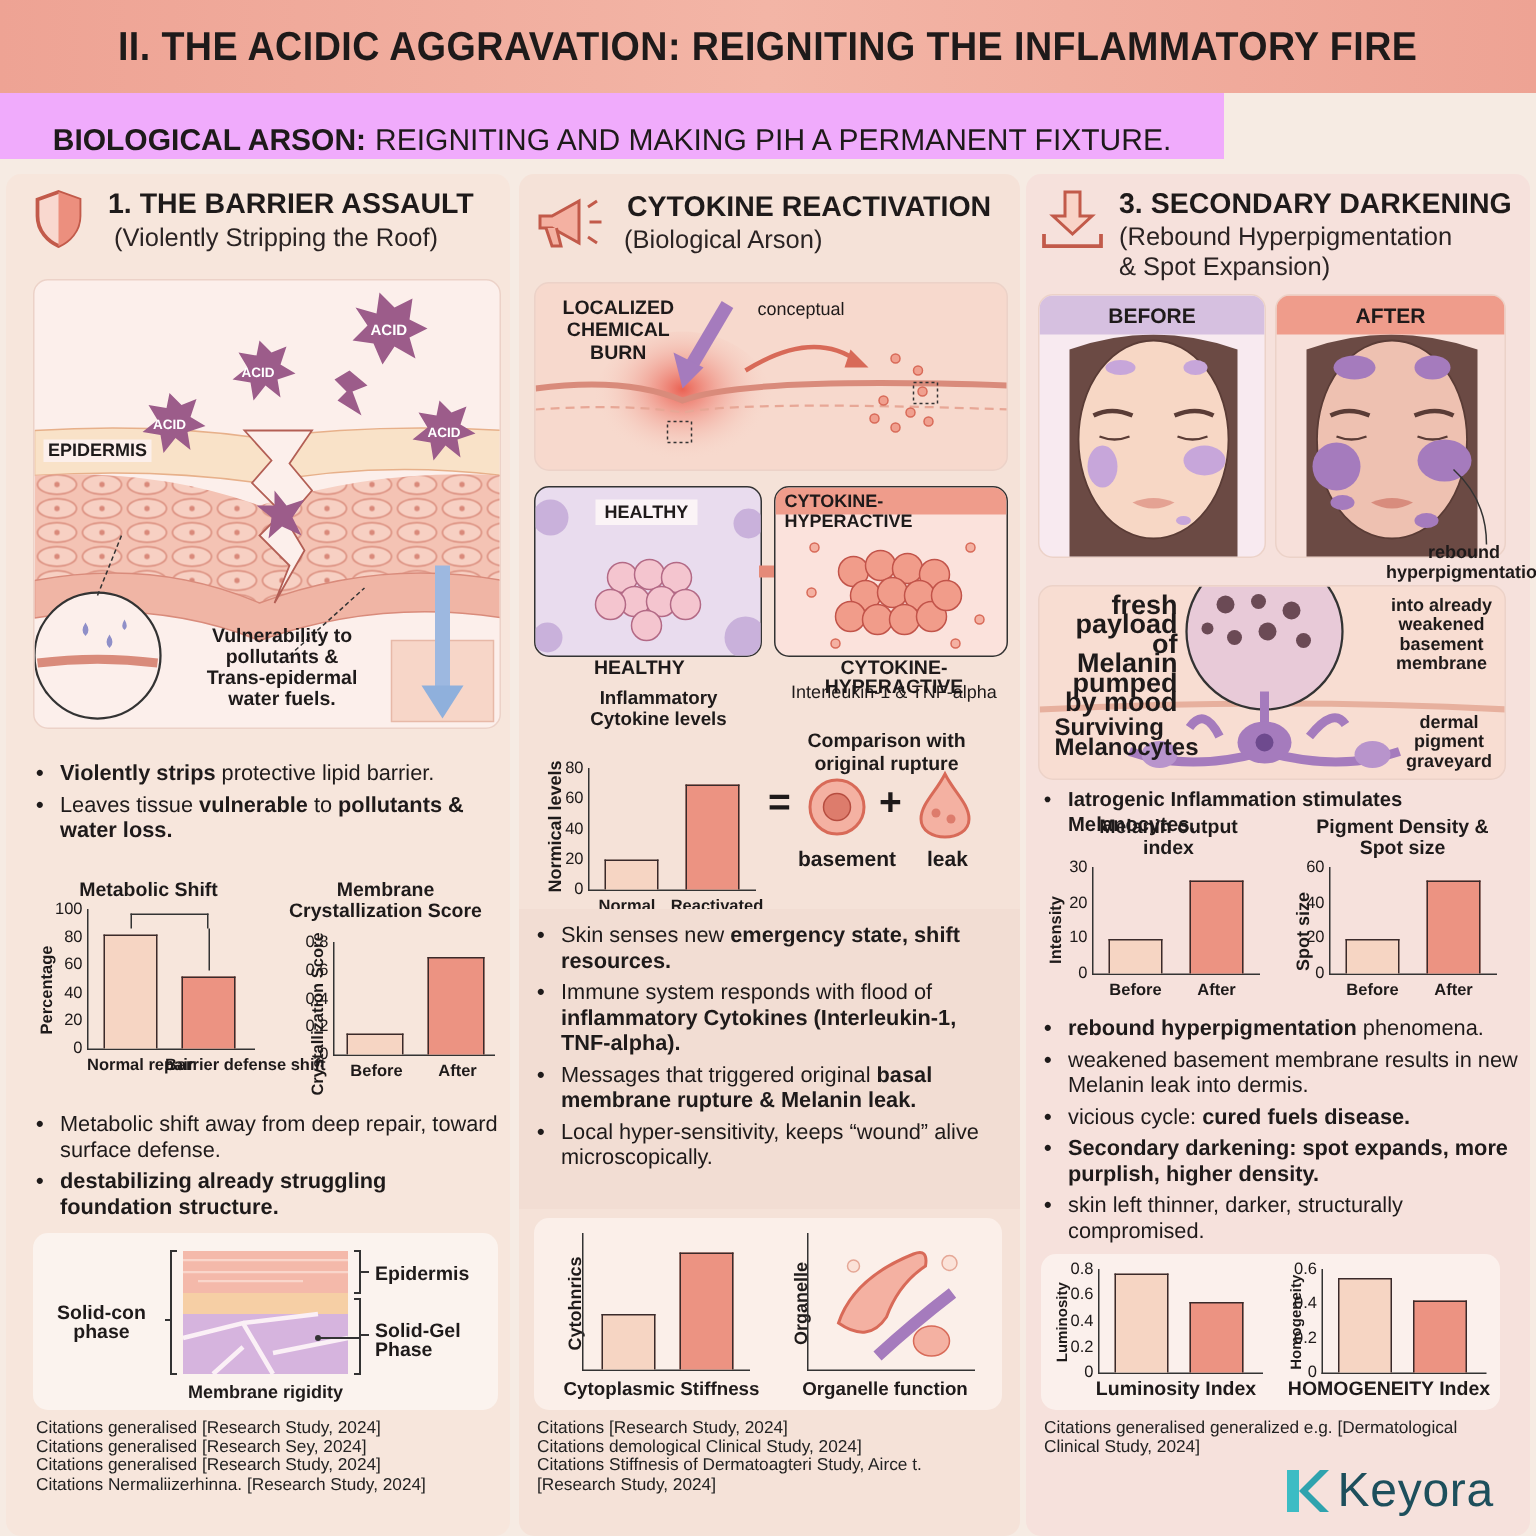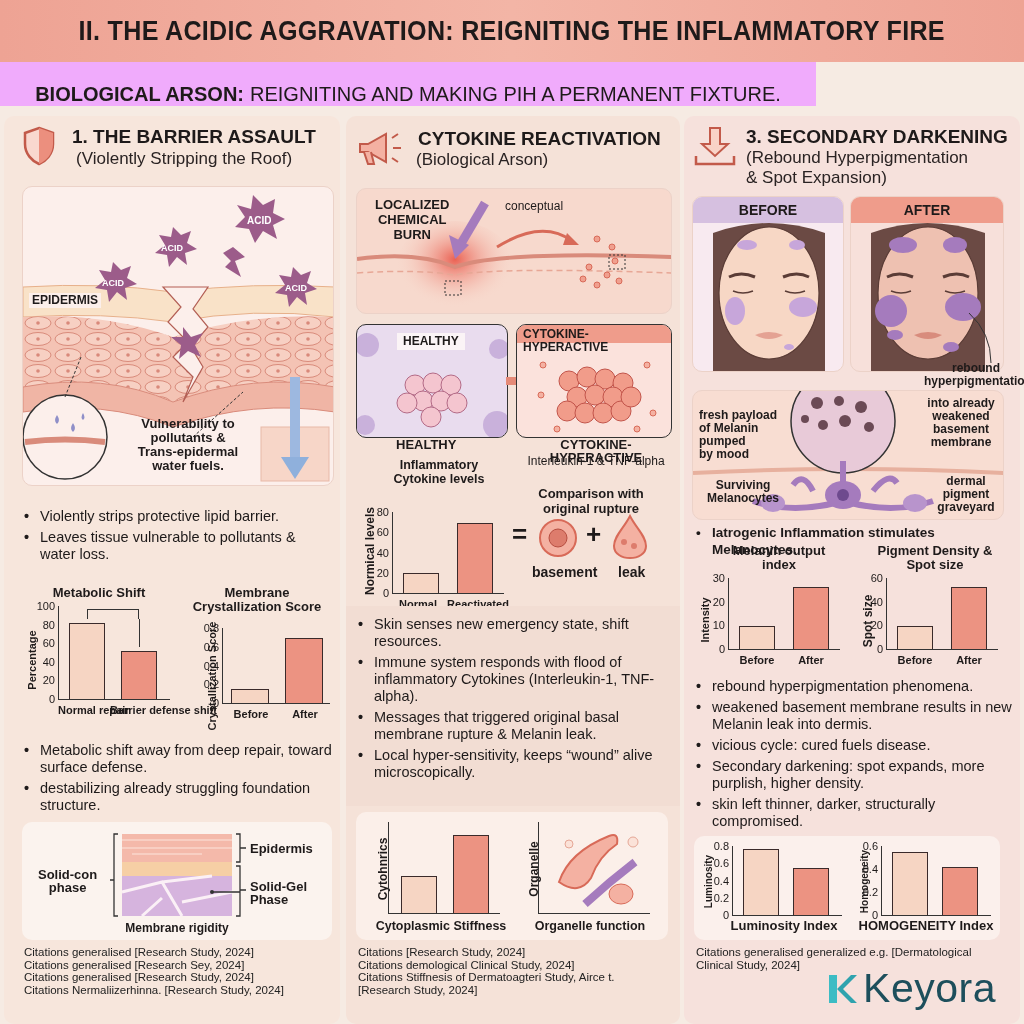--- a/index.html
+++ b/index.html
@@ -12,33 +12,33 @@
 .c1{left:4px;width:336px}
 .c2{left:346px;width:334px;background:#f5e2d8}
 .c3{left:684px;width:336px;background:#f6e1dc}
 .title{position:absolute;font-weight:700;font-size:19px;white-space:nowrap}
 .subtitle{position:absolute;font-size:17px;white-space:nowrap;color:#2a2323}
 .panel{position:absolute;border-radius:10px;background:#fbeeea;border:1px solid #ecd2c8;overflow:hidden}
 .lbl{position:absolute;font-weight:700;font-size:12px;line-height:13px;color:#1e1a1a}
 .bul{position:absolute;font-size:14.5px;line-height:17px;color:#1e1a1a}
 .bul li{list-style:none;position:relative;padding-left:16px;margin-bottom:4px}
 .bul li:before{content:"•";position:absolute;left:0;top:0;font-weight:700}
-.bul b{font-weight:400}
+.bul b{font-weight:700}
 .chart{position:absolute}
 .chart .ct{position:absolute;left:0;right:0;text-align:center;font-weight:700;font-size:13px;line-height:14px}
 .axis{position:absolute;border-left:1.5px solid #333;border-bottom:1.5px solid #333}
 .bar{position:absolute;bottom:0;border:1.5px solid #3a2a2a;border-bottom:none}
 .b1{background:#f6d5c3}
 .b2{background:#ec9382}
 .tick{position:absolute;font-size:11px;right:100%;margin-right:4px;transform:translateY(50%);white-space:nowrap}
 .ylab{position:absolute;font-size:11px;font-weight:700;transform:rotate(-90deg);white-space:nowrap;transform-origin:center}
 .xl{position:absolute;font-size:11px;font-weight:700;text-align:center;line-height:12px;white-space:nowrap}
 .cite{position:absolute;font-size:11.5px;line-height:12.5px;color:#222;white-space:nowrap}
 .logo{position:absolute;right:24px;bottom:12px;display:flex;align-items:center;gap:6px}
-.logo span{font-size:41px;font-weight:400;color:#1d4f5c;letter-spacing:0.5px}
+.logo span{font-size:32px;font-weight:400;color:#1d4f5c;letter-spacing:0.5px}
 </style>
 </head>
 <body>
 
 <div class="hdr">
   <h1>II. THE ACIDIC AGGRAVATION: REIGNITING THE INFLAMMATORY FIRE</h1>
 </div>
 <div class="sub">
   <b>BIOLOGICAL ARSON:</b>
   <span>REIGNITING AND MAKING PIH A PERMANENT FIXTURE.</span>
@@ -407,33 +407,33 @@
           <circle cx="152" cy="30" r="6"></circle>
           <circle cx="176" cy="36" r="5"></circle>
           <circle cx="112" cy="28" r="4"></circle>
         </g>
       <path d="M120 100 Q110 80 100 94 M150 100 Q150 76 150 70 M180 100 Q196 80 204 92 M150 110 Q100 124 60 110 M150 110 Q200 124 240 110" stroke="#a57bbd" stroke-width="6" fill="none"></path>
       <ellipse cx="150" cy="104" rx="18" ry="14" fill="#a57bbd"></ellipse>
       <circle cx="150" cy="104" r="6" fill="#6e4a8e"></circle>
       <ellipse cx="80" cy="112" rx="12" ry="9" fill="#b894cc"></ellipse>
       <ellipse cx="222" cy="112" rx="12" ry="9" fill="#b894cc"></ellipse>
     </svg>
-    <div class="lbl" style="left:6px;top:18px;width:86px;text-align:left;font-size:12px">
+    <div class="lbl" style="left:6px;top:6px;width:86px;text-align:right;font-size:18px">
       <div>fresh payload</div>
         <div>of Melanin</div>
         <div>pumped</div>
         <div>by mood</div>
     </div>
     <div class="lbl" style="left:226px;top:6px;width:84px;text-align:center;font-size:12px">
       <div>into already</div>
         <div>weakened</div>
         <div>basement</div>
         <div>membrane</div>
     </div>
-    <div class="lbl" style="left:10px;top:88px;width:80px;text-align:center;font-size:12px">
+    <div class="lbl" style="left:10px;top:88px;width:80px;text-align:left;font-size:16px">
       <div>Surviving</div>
         <div>Melanocytes</div>
     </div>
     <div class="lbl" style="left:240px;top:84px;width:66px;text-align:center;font-size:12px">
       <div>dermal</div>
         <div>pigment</div>
         <div>graveyard</div>
     </div>
   </div>
 

